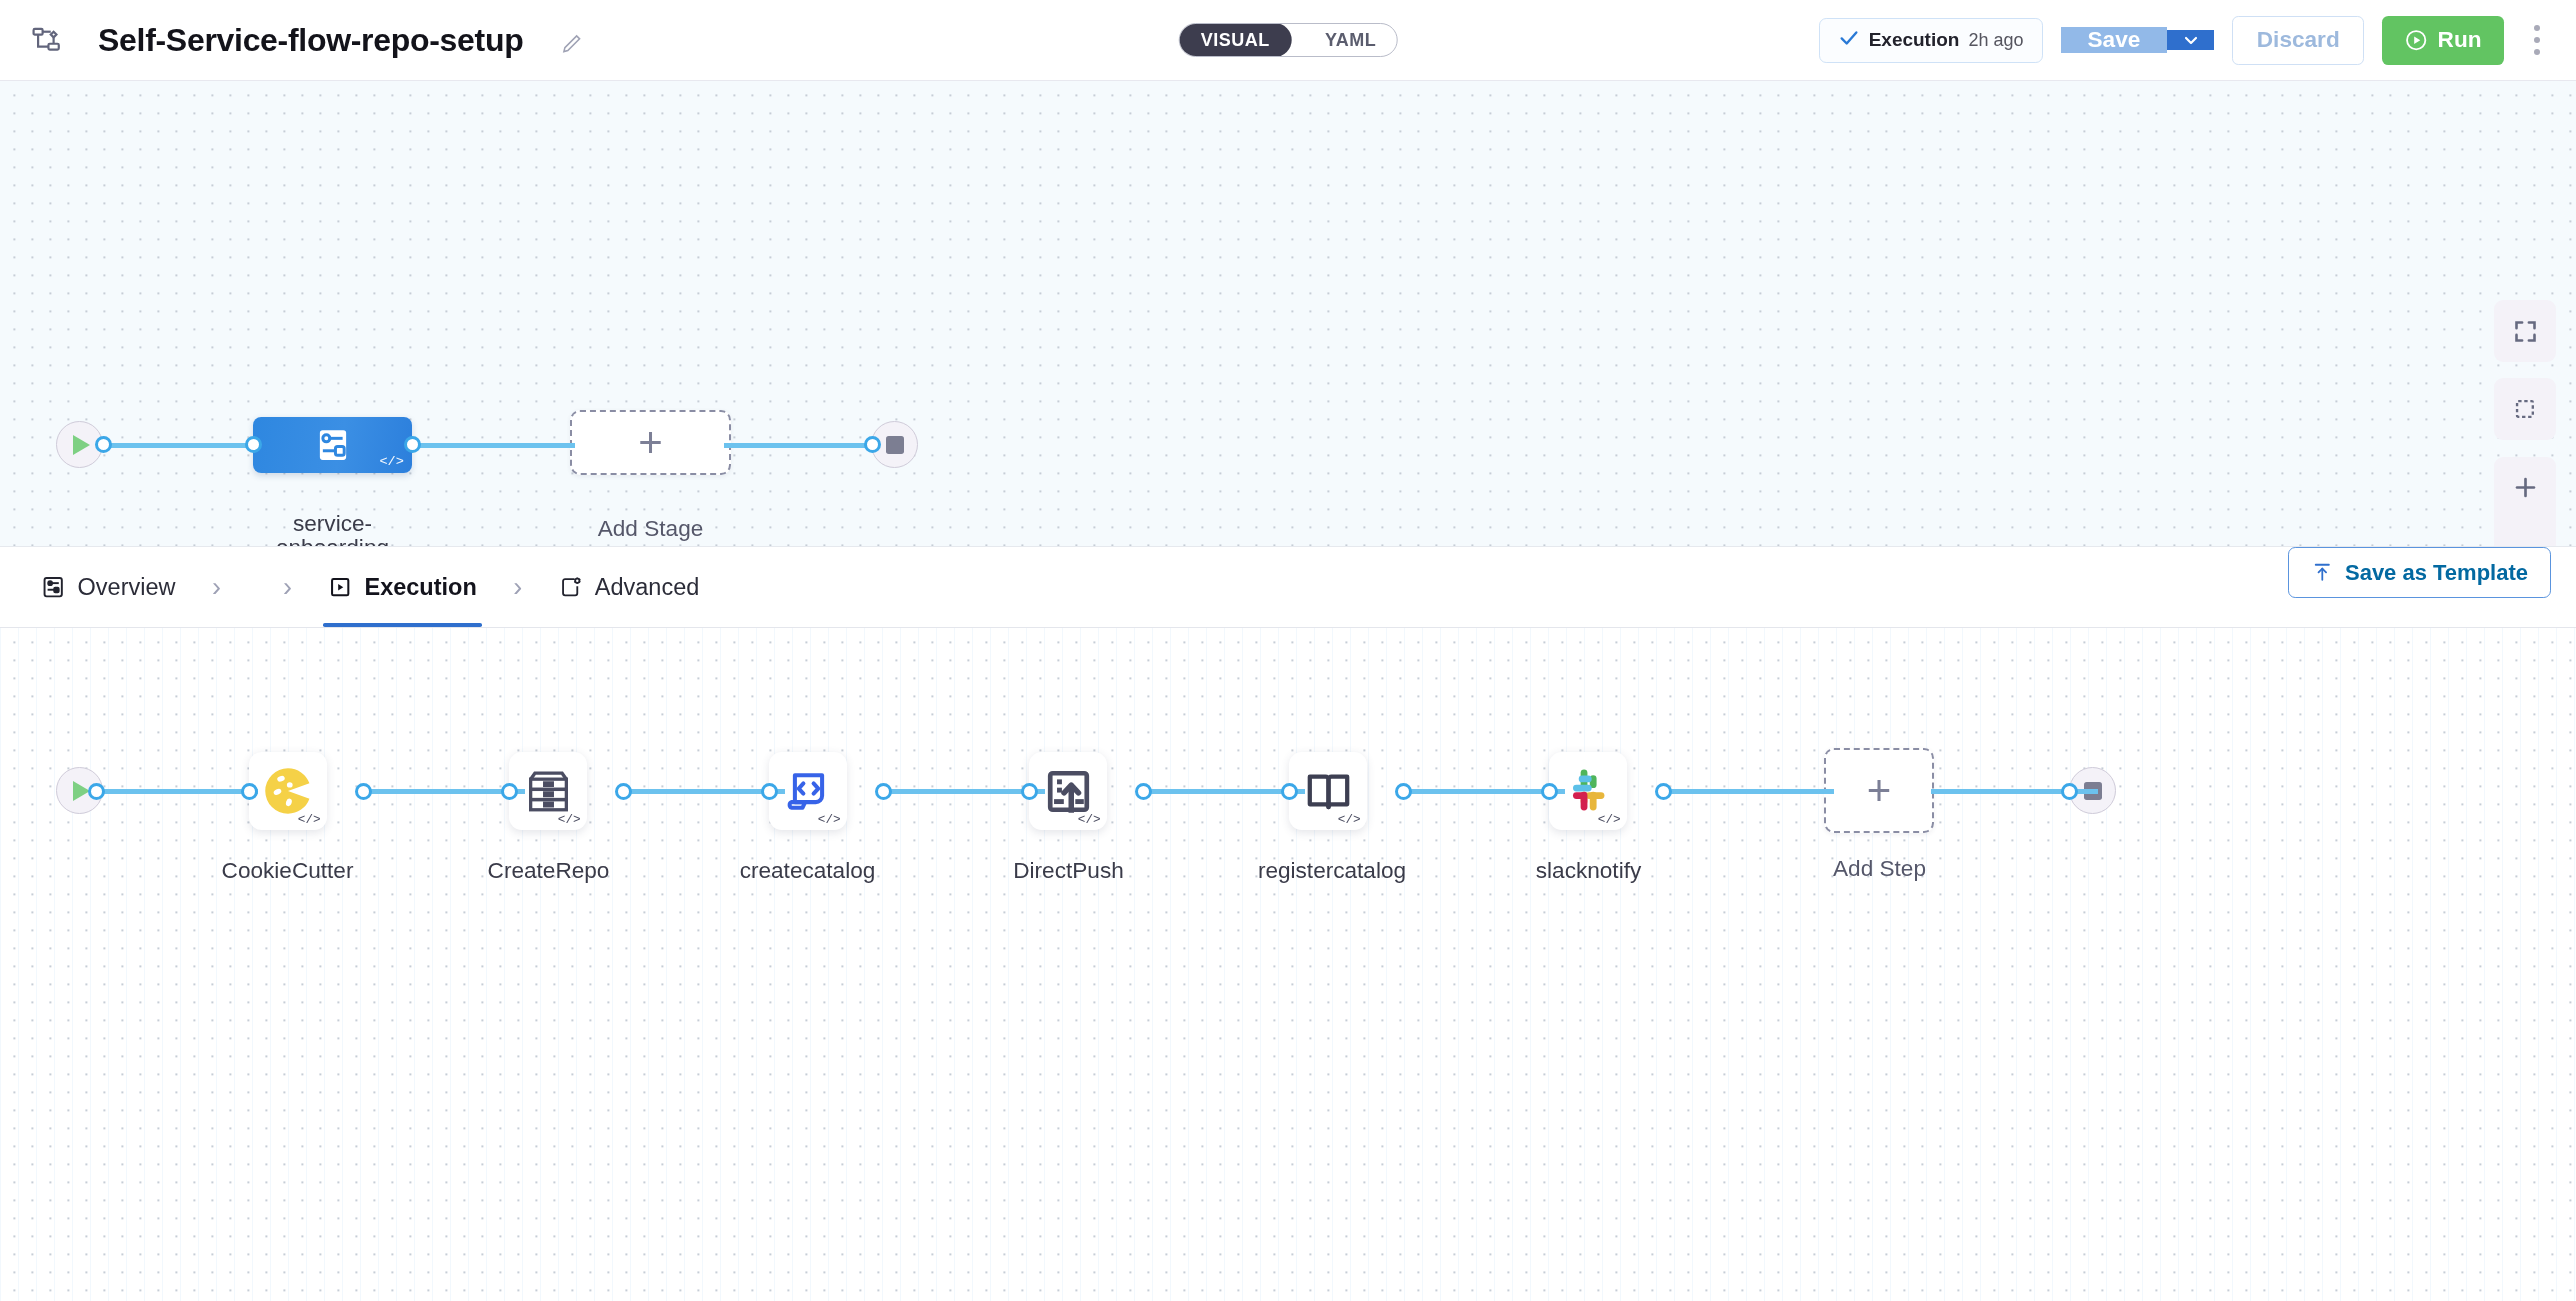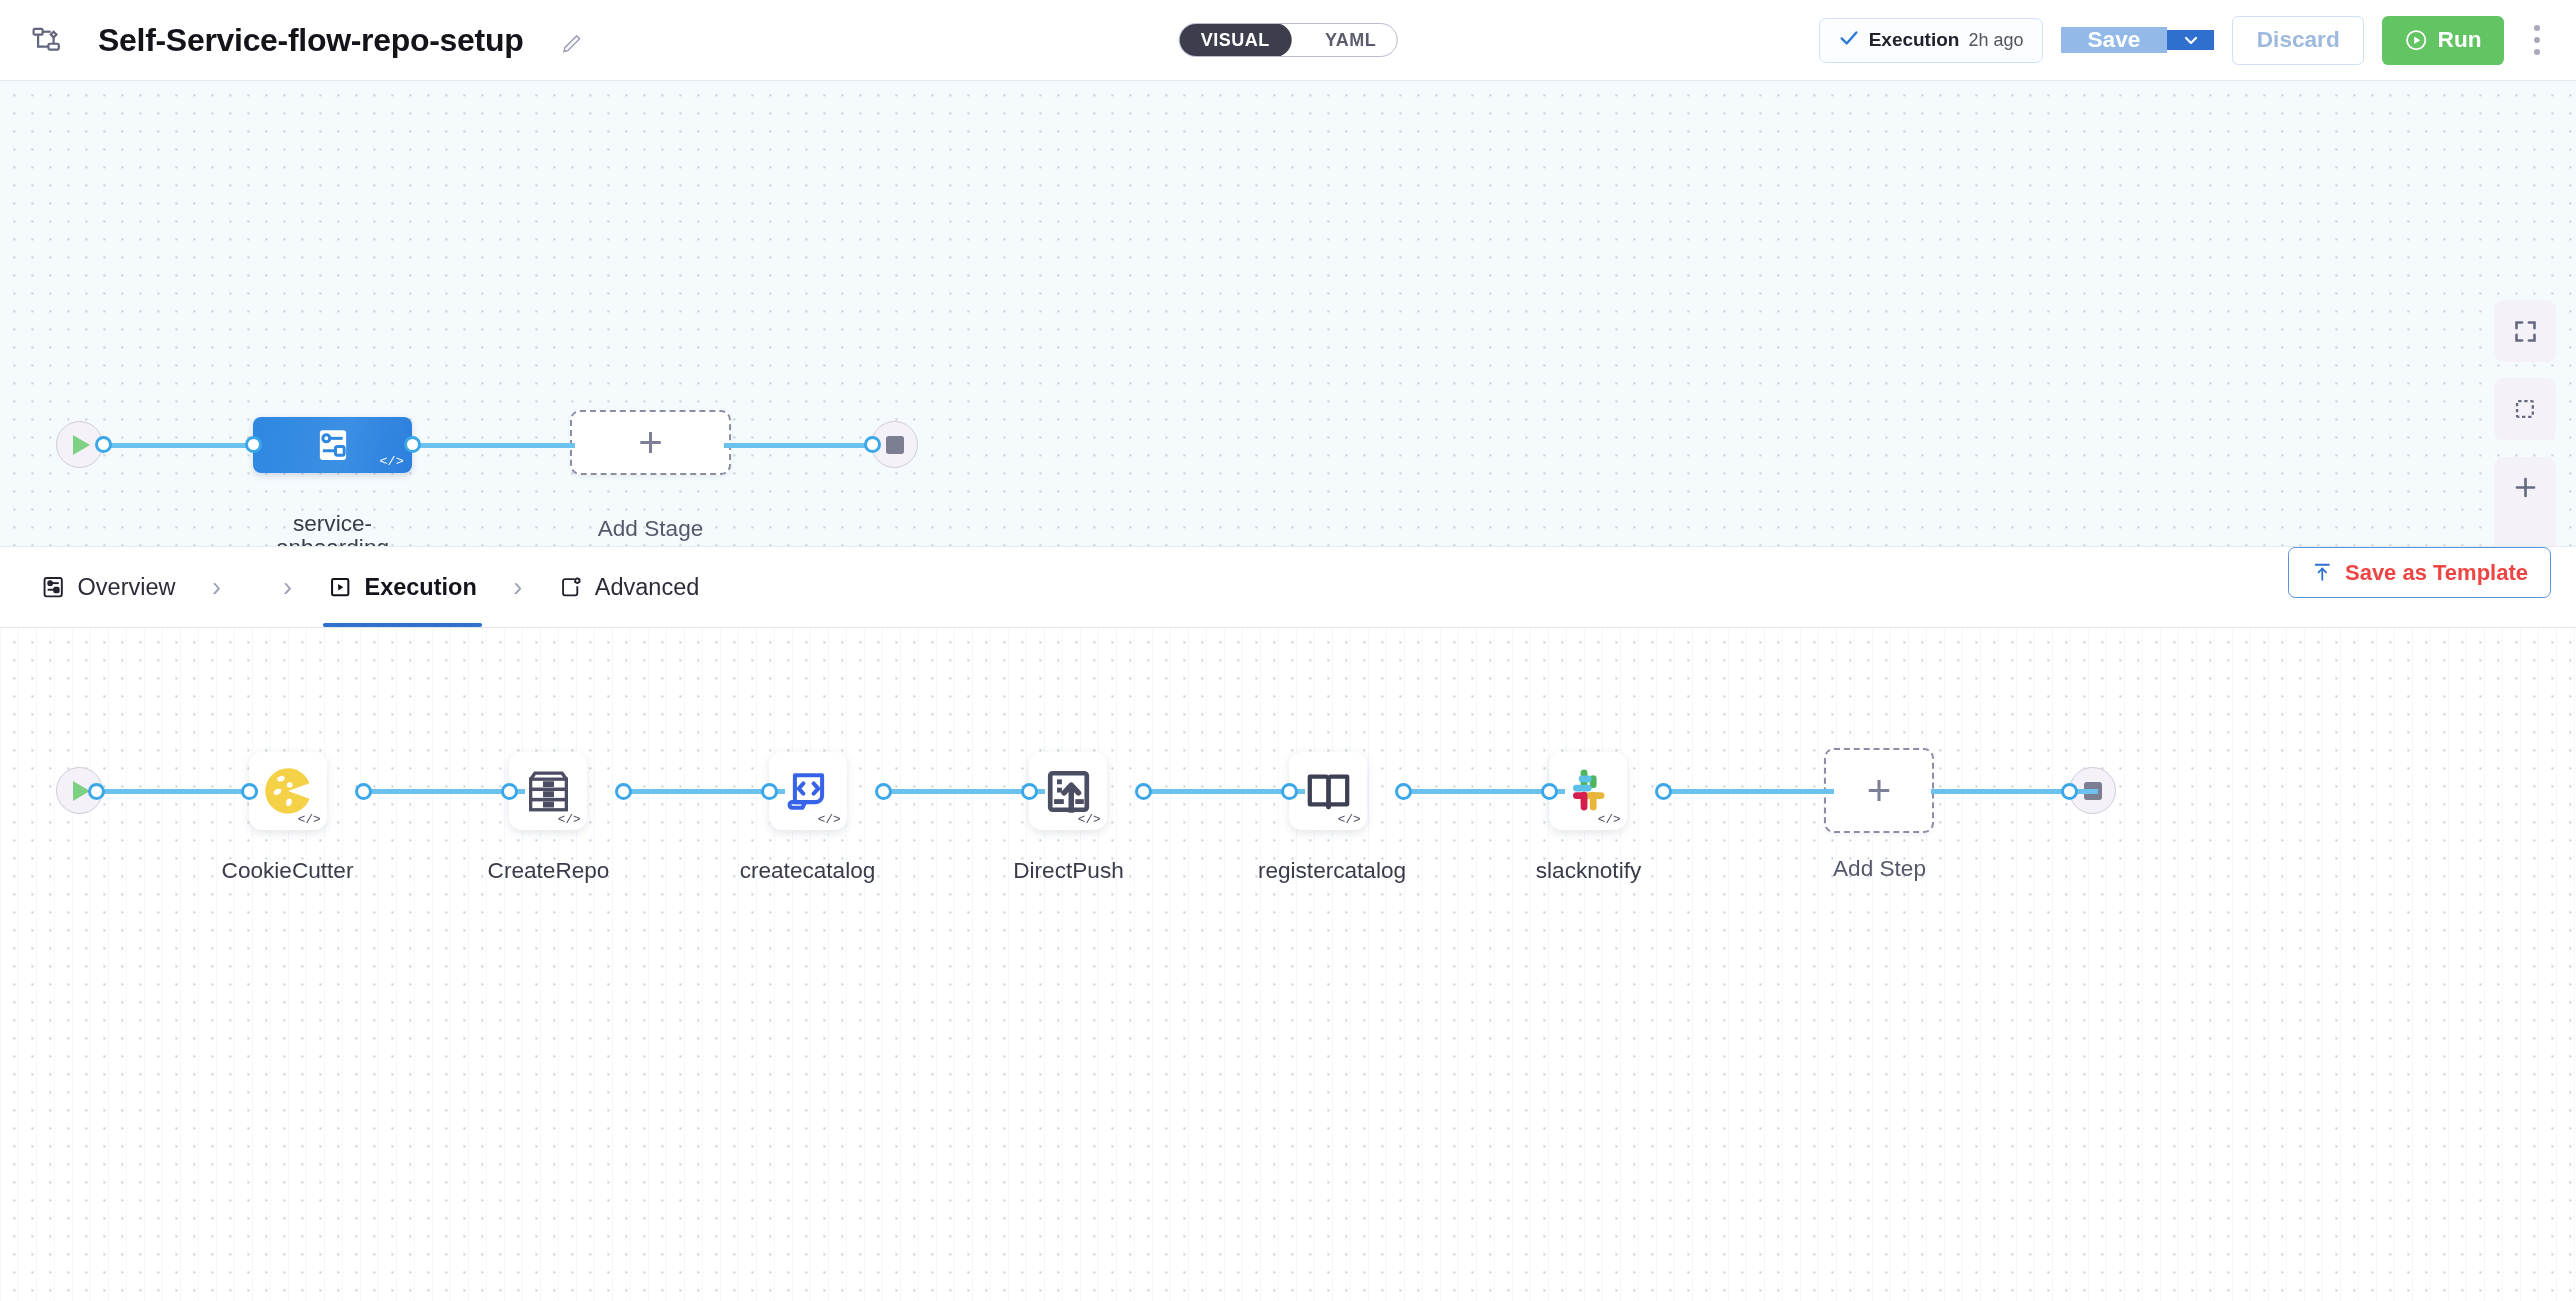--- a/index.html
+++ b/index.html
@@ -183,21 +183,21 @@
   }
   .tab.active { font-weight: bold; color: #13131c; }
   .tab.active::after {
     content: ""; position: absolute; left: 0; right: 0; bottom: 0;
     height: 4.5px; background: #2f6fcd; border-radius: 1.8px;
   }
   .tab-sep { color: #9ea1b5; font-size: 27px; padding: 0 31px; user-select: none; }
   .tpl-btn {
     margin-left: auto; display: flex; align-items: center; gap: 11px;
     height: 51px; padding: 0 22px; border: 1.4px solid #5a94de; border-radius: 7.2px;
-    color: #ef4444; font-size: 22px; font-weight: bold; background: #ffffff; cursor: pointer;
+    color: #0369a1; font-size: 22px; font-weight: bold; background: #ffffff; cursor: pointer;
   }
 </style>
 </head>
 <body>
 
 <div class="header">
   <div class="hdr-left">
     <span class="flow-icon">
       <svg width="31" height="31" viewBox="0 0 24 24" fill="none" stroke="#62657c" stroke-width="1.7">
         <rect x="2" y="3" width="7" height="4.5" rx="1"></rect>

